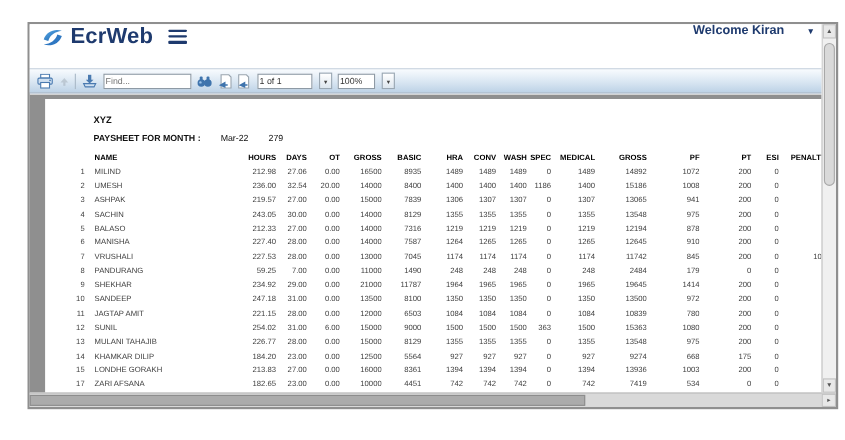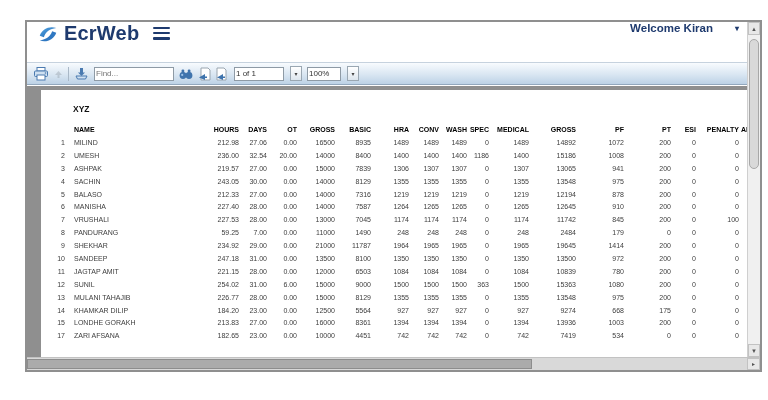--- a/index.html
+++ b/index.html
@@ -42,21 +42,21 @@
   .zoom-input { width:34px; }
   .combo-btn {
     width:12px; height:15px; border:1px solid #9aa7b2; background:linear-gradient(#ffffff,#dde6ee);
     font-size:6px; color:#444; display:flex; align-items:center; justify-content:center; cursor:pointer;
     margin-left:1px;
   }
   
   .report-area { position:absolute; left:0; top:64px; right:13px; bottom:13px; background:#8f8f8f; overflow:hidden; }
   .report-page {
     position:absolute; left:14px; top:4px; right:0; bottom:0; background:#ffffff;
-    overflow:hidden; padding:14px 0 0 8px;
+    overflow:hidden; padding:14px 0 0 20px;
   }
   .titles { margin-left:24px; color:#111; }
   .company { font-size:8.5px; font-weight:bold; margin:0 0 7px 0; }
   .sheet-line { font-size:8px; margin:0 0 5px 0; }
   .sheet-line .lbl { font-weight:bold; }
   .sheet-line .month { margin-left:16px; }
   .sheet-line .cnt { margin-left:16px; }
   table.paysheet { border-collapse:collapse; table-layout:fixed; width:730px; font-size:7px; color:#3d3d3d; }
   table.paysheet th { font-size:7px; font-weight:bold; color:#000; height:15px; vertical-align:bottom; padding:0 0 3px 0; white-space:nowrap; }
   table.paysheet td { height:12.9px; padding:0; white-space:nowrap; overflow:hidden; }
@@ -161,20 +161,25 @@
     <input class="tb-input zoom-input" value="100%" style="">
     <span class="combo-btn">
       <span>▾</span>
     </span>
   </div>
 
   <div class="report-area">
     <div class="report-page">
       <div class="titles">
         <div class="company">XYZ</div>
+        <div class="sheet-line">
+          <span class="lbl">PAYSHEET FOR MONTH :</span>
+          <span class="month">Mar-22</span>
+          <span class="cnt">279</span>
+        </div>
       </div>
       <table class="paysheet">
         <colgroup>
           <col style="width:16px">
             <col style="width:124px">
             <col style="width:50px">
             <col style="width:28px">
           <col style="width:30px">
             <col style="width:38px">
             <col style="width:36px">

